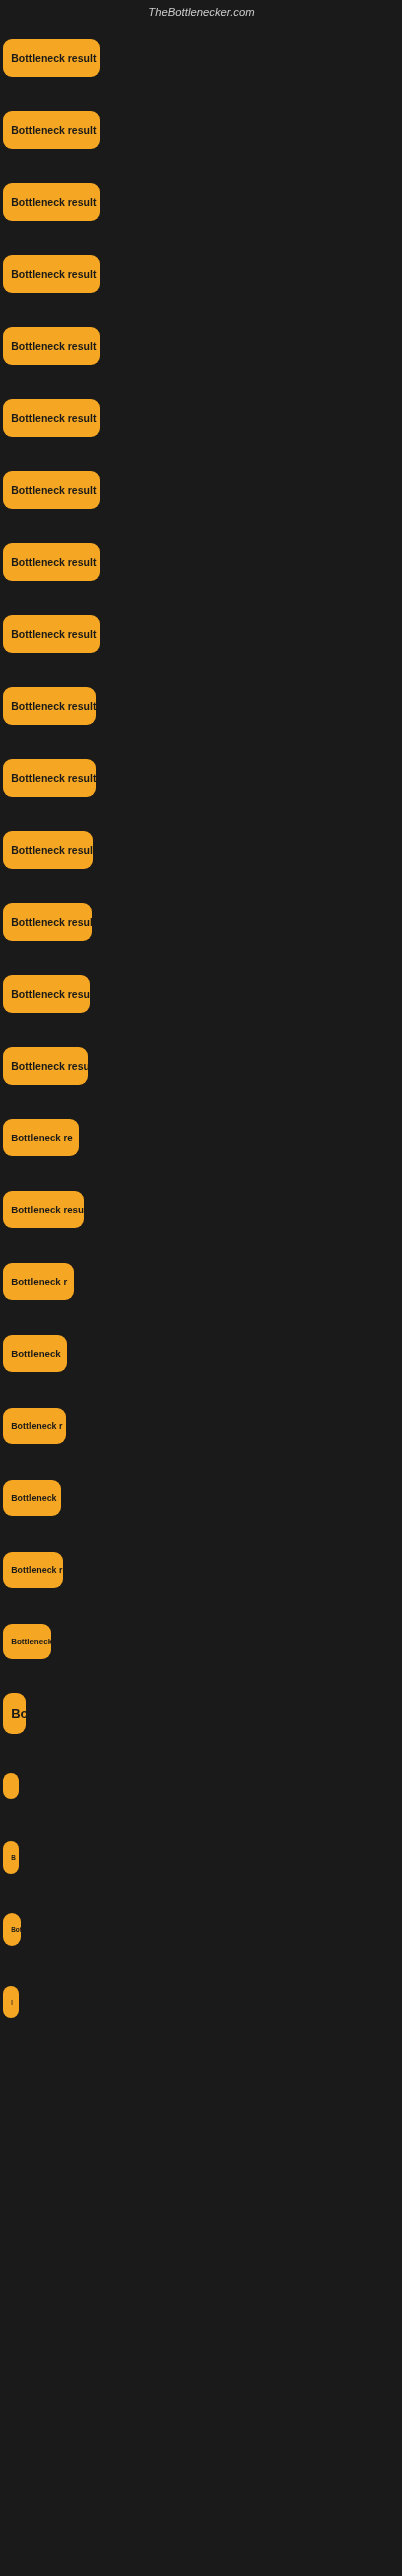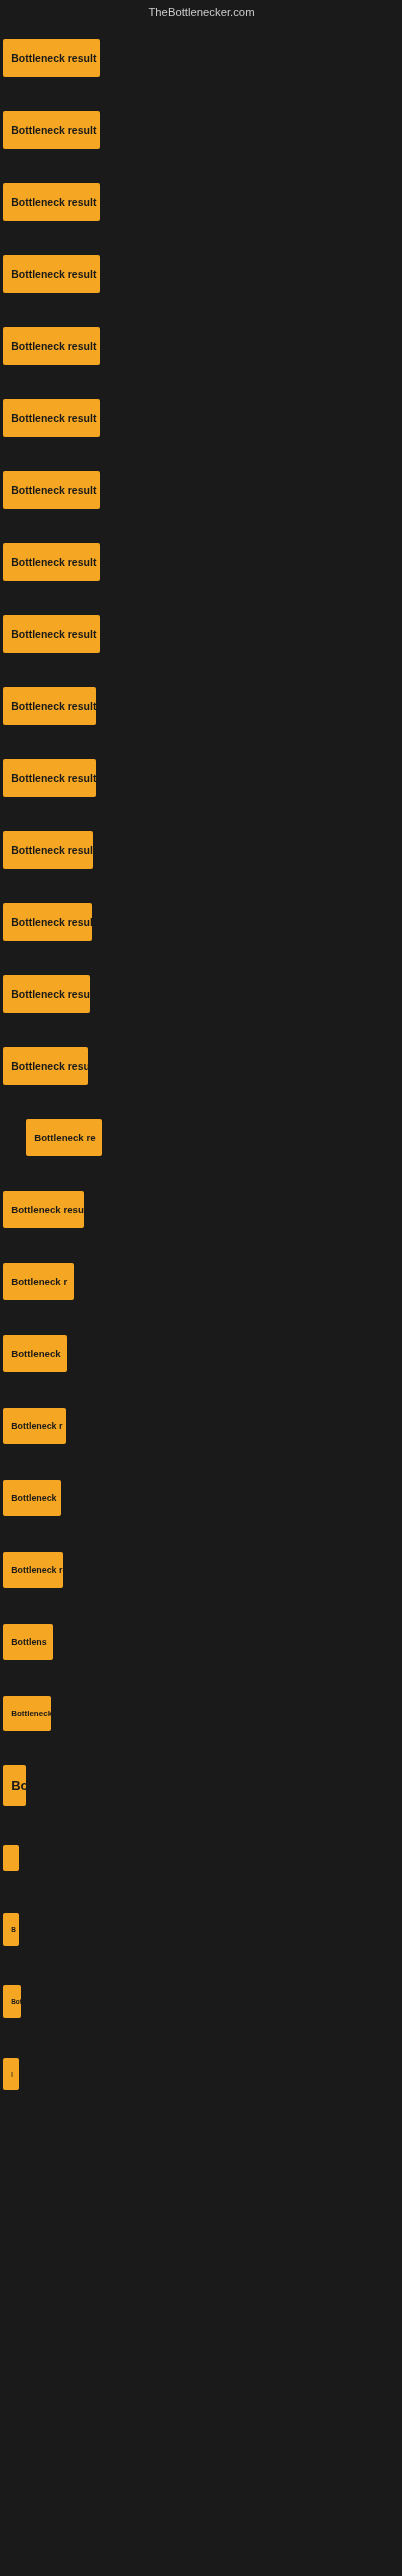--- a/index.html
+++ b/index.html
@@ -8,35 +8,36 @@
       font-family: Arial, sans-serif;
       width: 403px;
       min-height: 2576px;
       position: relative;
     }
     .site-title {
       text-align: center;
       color: #cccccc;
       font-size: 11.3px;
       padding: 6.4px 0 3.2px 0;
+      font-style: italic;
     }
     .bottleneck-item {
       position: relative;
       height: 72px;
       display: flex;
       align-items: center;
       padding-left: 3.2px;
     }
     .bottleneck-badge {
       background-color: #f5a623;
       color: #1a1a1a;
       font-size: 10.5px;
       font-weight: bold;
       padding: 13px 8px;
-      border-radius: 2px;
+      border-radius: 9px;
       white-space: nowrap;
       display: inline-block;
     }
     
     .size-1 { font-size: 10.5px; }
     .size-2 { font-size: 9.7px; }
     .size-3 { font-size: 8.9px; }
     .size-4 { font-size: 8px; }
     .size-5 { font-size: 13px; }
     .size-6 { font-size: 6.4px; }
@@ -89,42 +90,39 @@
     <div class="bottleneck-item">
       <span class="bottleneck-badge size-1" style="max-width: 89px; overflow: hidden; text-overflow: clip;">Bottleneck result</span>
     </div>
     <div class="bottleneck-item">
       <span class="bottleneck-badge size-1" style="max-width: 87px; overflow: hidden; text-overflow: clip;">Bottleneck result</span>
     </div>
     <div class="bottleneck-item">
       <span class="bottleneck-badge size-1" style="max-width: 85px; overflow: hidden; text-overflow: clip;">Bottleneck result</span>
     </div>
     <div class="bottleneck-item">
-      <span class="bottleneck-badge size-2" style="max-width: 76px; overflow: hidden; text-overflow: clip; margin-left: 23px;">Bottleneck re</span>
+      <span class="bottleneck-badge size-2" style="max-width: 76px; overflow: hidden; text-overflow: clip;">Bottleneck re</span>
     </div>
     <div class="bottleneck-item">
       <span class="bottleneck-badge size-2" style="max-width: 81px; overflow: hidden; text-overflow: clip;">Bottleneck result</span>
     </div>
     <div class="bottleneck-item">
       <span class="bottleneck-badge size-2" style="max-width: 71px; overflow: hidden; text-overflow: clip;">Bottleneck r</span>
     </div>
     <div class="bottleneck-item">
       <span class="bottleneck-badge size-2" style="max-width: 64px; overflow: hidden; text-overflow: clip;">Bottleneck</span>
     </div>
     <div class="bottleneck-item">
       <span class="bottleneck-badge size-3" style="max-width: 63px; overflow: hidden; text-overflow: clip;">Bottleneck r</span>
     </div>
     <div class="bottleneck-item">
       <span class="bottleneck-badge size-3" style="max-width: 58px; overflow: hidden; text-overflow: clip;">Bottleneck</span>
     </div>
     <div class="bottleneck-item">
       <span class="bottleneck-badge size-3" style="max-width: 60px; overflow: hidden; text-overflow: clip;">Bottleneck res</span>
-    </div>
-    <div class="bottleneck-item">
-      <span class="bottleneck-badge size-3" style="max-width: 50px; overflow: hidden; text-overflow: clip;">Bottlens</span>
     </div>
     <div class="bottleneck-item">
       <span class="bottleneck-badge size-4" style="max-width: 48px; overflow: hidden; text-overflow: clip;">Bottleneck</span>
     </div>
     <div class="bottleneck-item">
       <span class="bottleneck-badge size-5" style="max-width: 22.5px; overflow: hidden; text-overflow: clip;">Bo</span>
     </div>
     <div class="bottleneck-item">
       <span class="bottleneck-badge size-5" style="max-width: 14.5px; overflow: hidden; text-overflow: clip;"></span>
     </div>

